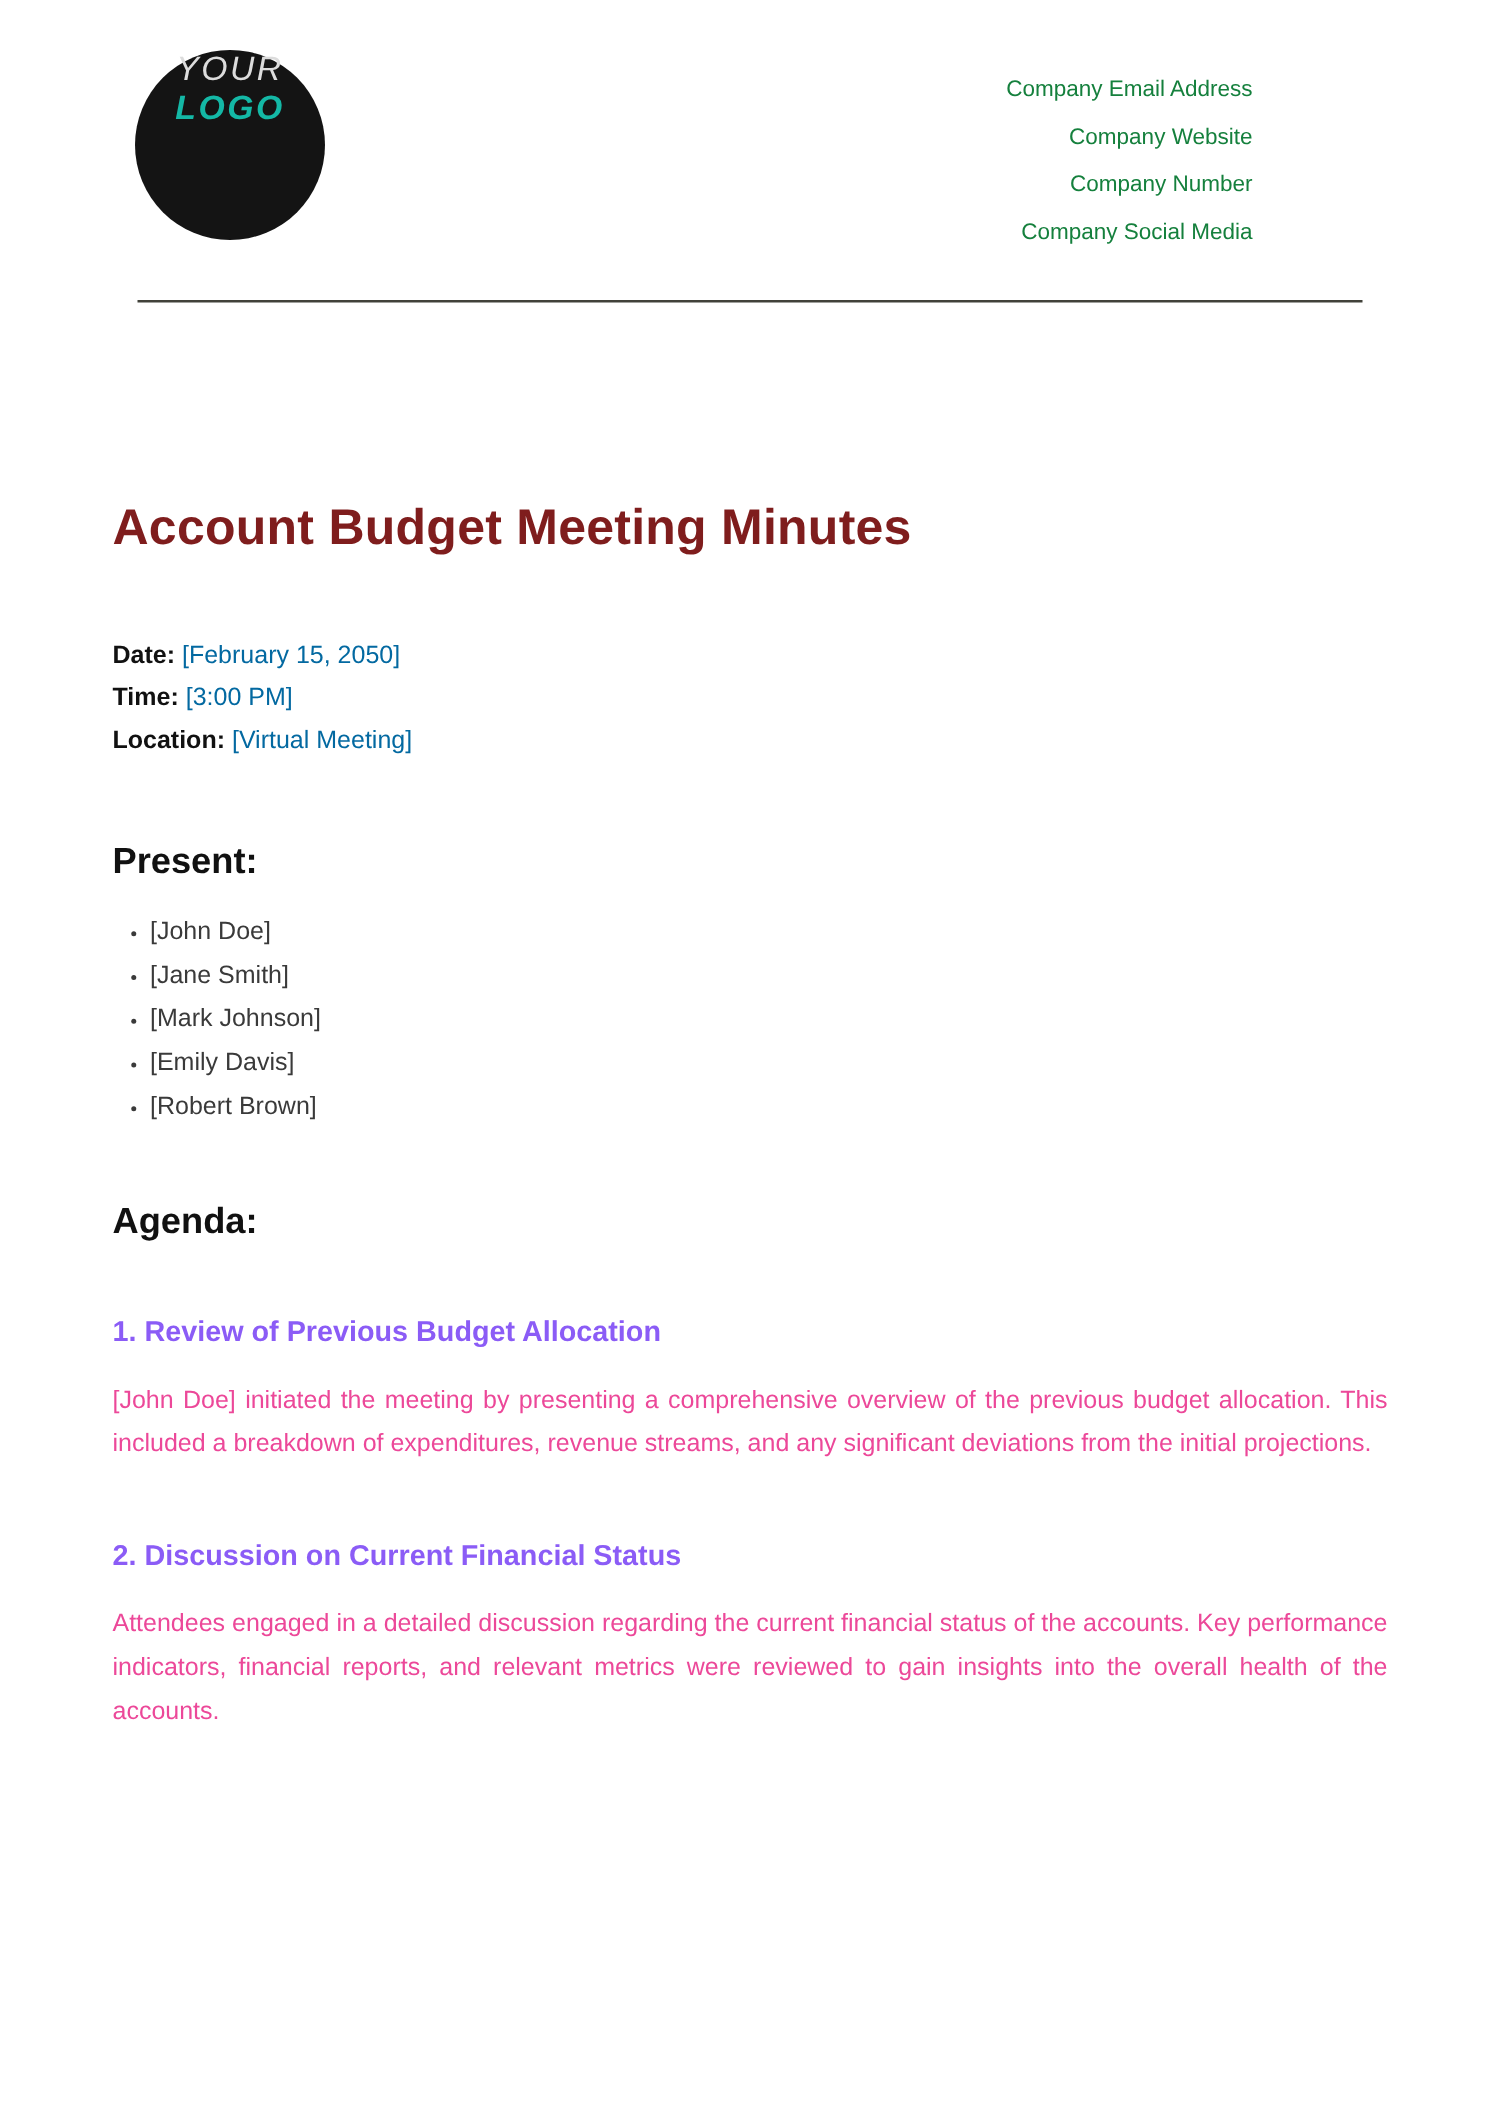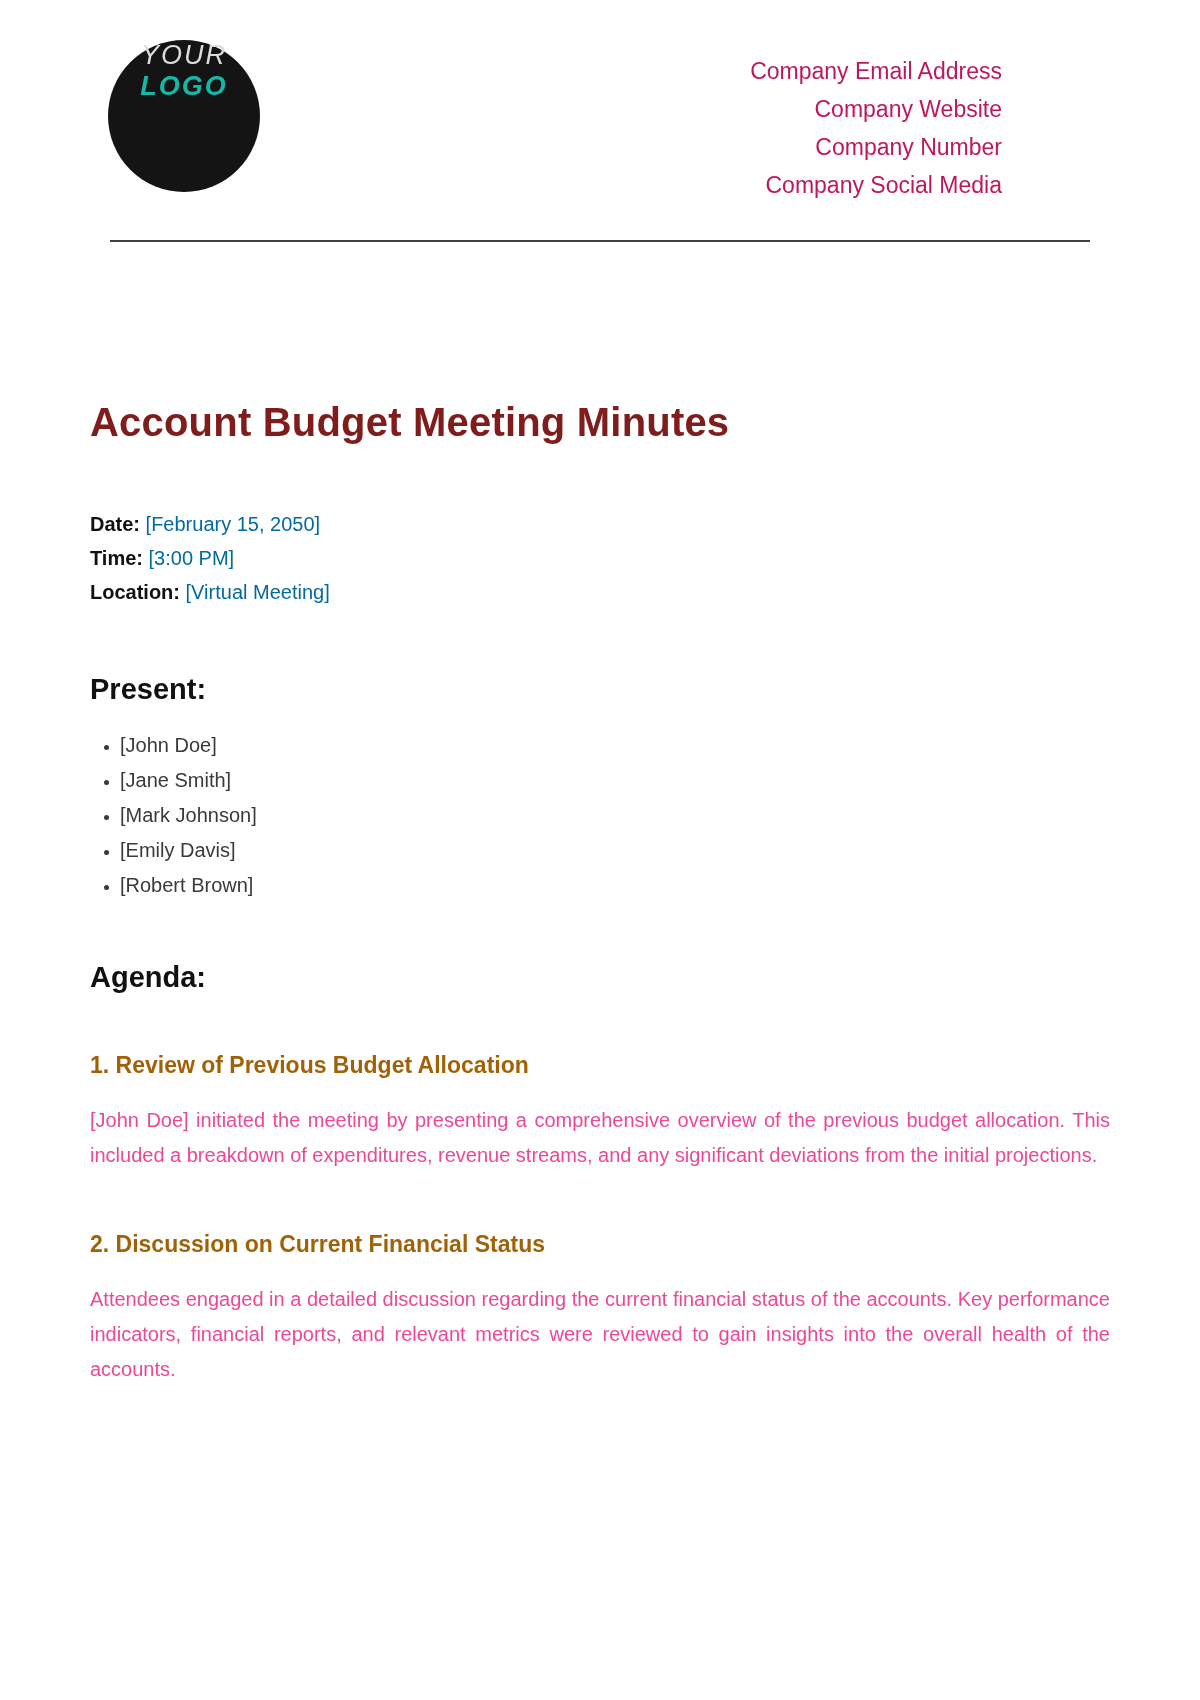--- a/index.html
+++ b/index.html
@@ -18,41 +18,41 @@
   .header { display: flex; justify-content: space-between; align-items: flex-start; }
   .logo-circle {
     width: 152px; height: 152px; border-radius: 50%;
     background: #141414; color: #ffffff;
     display: flex; flex-direction: column; align-items: center; justify-content: flex-start;
     margin-left: 18px; flex: 0 0 auto; font-style: italic;
   }
   .logo-line1 { font-size: 27px; font-weight: 400; letter-spacing: 2px; color: #dcdcdc; line-height: 1.15; }
   .logo-line2 { font-size: 27px; font-weight: 700; letter-spacing: 2px; color: #14b8a6; line-height: 1.15; }
   .contact { text-align: right; padding-top: 12px; padding-right: 108px; }
-  .contact-line { font-size: 23px; color: #be185d; line-height: 38px; }
+  .contact-line { font-size: 18px; color: #15803d; line-height: 38px; }
 
   .divider { height: 2px; background: #41423a; margin: 36px 20px 0 20px; }
 
   
   .doc-title {
     margin: 158px 0 0 0;
     text-align: left;
     font-size: 40px; font-weight: 700; color: #7f1d1d;
     letter-spacing: 0.2px;
   }
 
   
   .meta { margin-top: 62px; }
   .meta-row { font-size: 20px; line-height: 34px; }
   .meta-label { font-weight: 700; color: #111111; }
   .meta-value { color: #0369a1; }
 
   
   .big-heading { margin: 64px 0 0 0; font-size: 29px; font-weight: 700; color: #111111; }
-  .sub-heading { margin: 58px 0 0 0; font-size: 23px; font-weight: 700; color: #a16207; }
+  .sub-heading { margin: 58px 0 0 0; font-size: 23px; font-weight: 700; color: #8b5cf6; }
 
   
   ul.present-list { margin: 28px 0 0 0; padding-left: 30px; list-style-type: disc; }
   ul.present-list li { font-size: 20px; color: #3a3a3a; margin-bottom: 12px; }
   ul.present-list li::marker { color: #3a3a3a; font-size: 16px; }
   ol.agenda-list { margin: 28px 0 0 0; padding-left: 30px; list-style-type: decimal; }
   ol.agenda-list li { font-size: 20px; color: #3a3a3a; margin-bottom: 12px; padding-left: 4px; }
   ol.agenda-list li::marker { color: #3a3a3a; font-size: 18px; }
 
   

